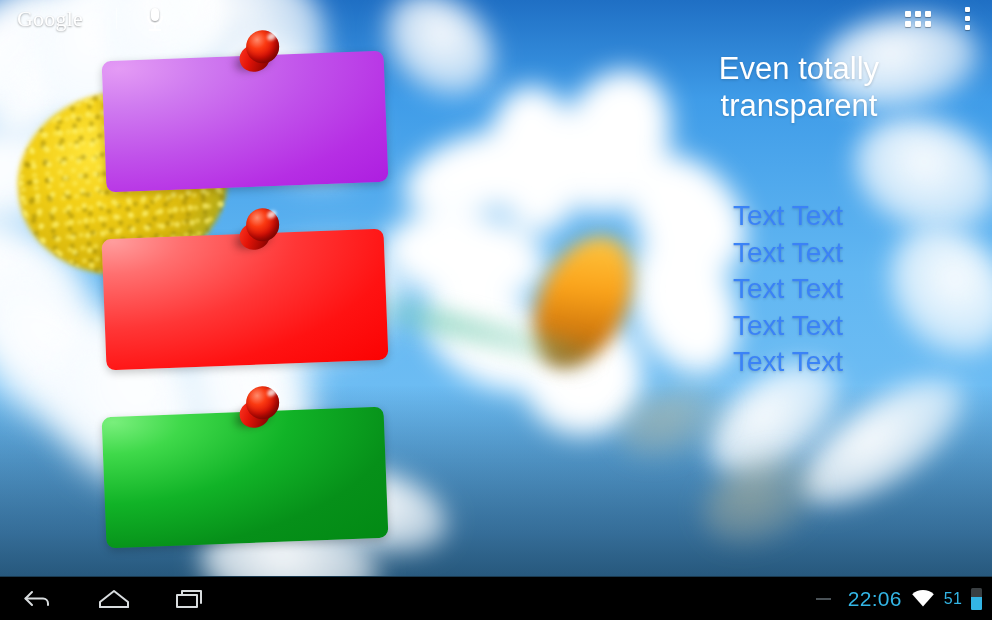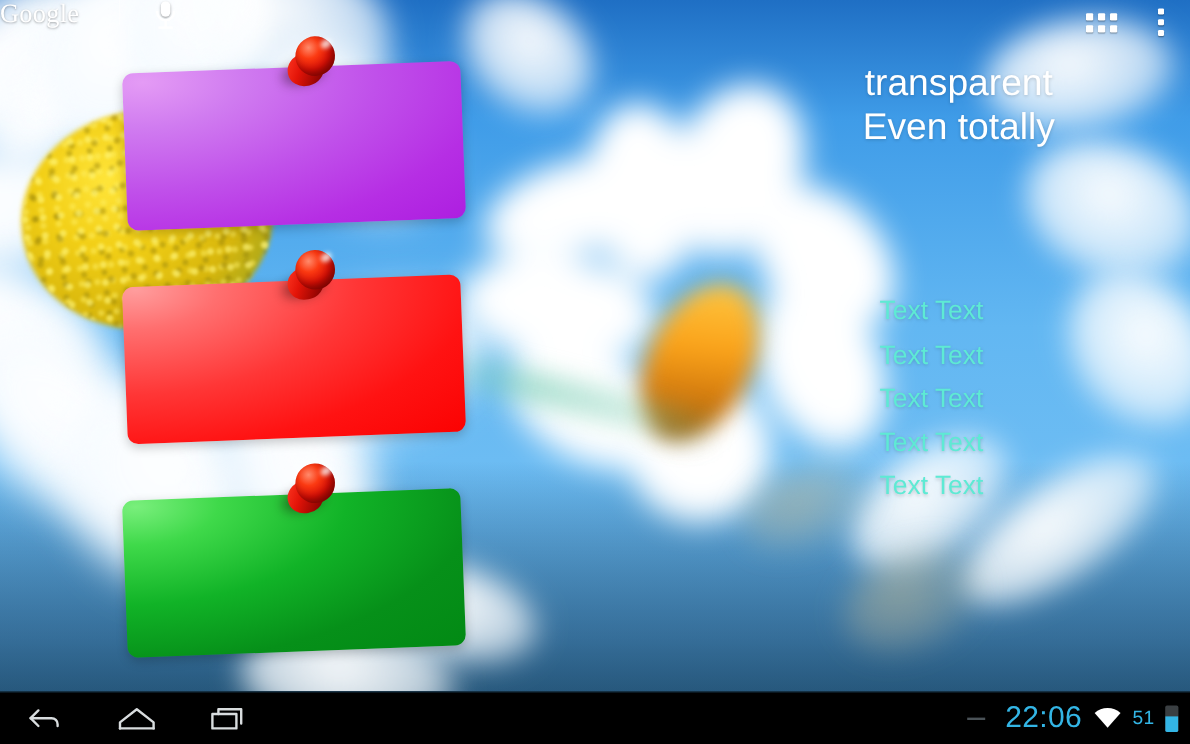--- a/index.html
+++ b/index.html
@@ -114,22 +114,23 @@
   
   #topbar {
     position: absolute;
     left: 0; top: 0;
     width: 992px; height: 37px;
     display: flex;
     align-items: center;
   }
   #google-search-widget {
     display: flex;
-    align-items: flex-start;
+    align-items: center;
     height: 37px;
+    padding-left: 17px;
   }
   #google-logo {
     font-family: "Liberation Serif", serif;
     font-size: 22px;
     color: #ffffff;
     letter-spacing: 0.2px;
     text-shadow: 0 1px 2px rgba(0,0,0,0.35);
     line-height: 1;
   }
   #search-divider {
@@ -270,25 +271,24 @@
     width: 262px;
     text-align: center;
     color: #ffffff;
     font-size: 31px;
     line-height: 37px;
     text-shadow: 0 1px 3px rgba(0,0,0,0.18);
   }
   #text-block {
     position: absolute;
     left: 733px; top: 198px;
-    color: #5eead4;
-    font-size: 22px;
+    color: #3b82f6;
+    font-size: 28px;
     line-height: 36.5px;
     text-shadow: 0 1px 3px rgba(0,0,0,0.18);
-    margin-top: 43px;
   }
 
   
   #systembar {
     position: absolute;
     left: 0; bottom: 0;
     width: 992px; height: 44px;
     background: #000000;
     border-top: 1px solid #1a3a50;
     display: flex;
@@ -308,21 +308,21 @@
     gap: 9px;
     padding-right: 10px;
   }
   #notif-dash {
     width: 15px; height: 2px;
     background: #4a5257;
     margin-right: 8px;
   }
   #clock {
     color: #33b5e5;
-    font-size: 25px;
+    font-size: 21px;
     line-height: 25px;
     letter-spacing: 0.3px;
   }
   #wifi-icon { width: 24px; height: 19px; position: relative; }
   #battery-pct { color: #33b5e5; font-size: 16px; letter-spacing: 0.2px; }
   #battery-icon {
     position: relative;
     width: 11px; height: 22px;
     border-radius: 1.5px;
     background: #3a3f42;
@@ -445,22 +445,22 @@
     </div>
     <div class="pushpin">
       <span class="shadow"></span>
       <span class="shaft"></span>
       <span class="head"></span>
       <span class="glint"></span>
     </div>
   </div>
 
   <div id="transparent-caption">
+    <div>Even totally</div>
     <div>transparent</div>
-    <div>Even totally</div>
   </div>
 
   <div id="text-block">
     <div>Text Text</div>
     <div>Text Text</div>
     <div>Text Text</div>
     <div>Text Text</div>
     <div>Text Text</div>
   </div>
 

